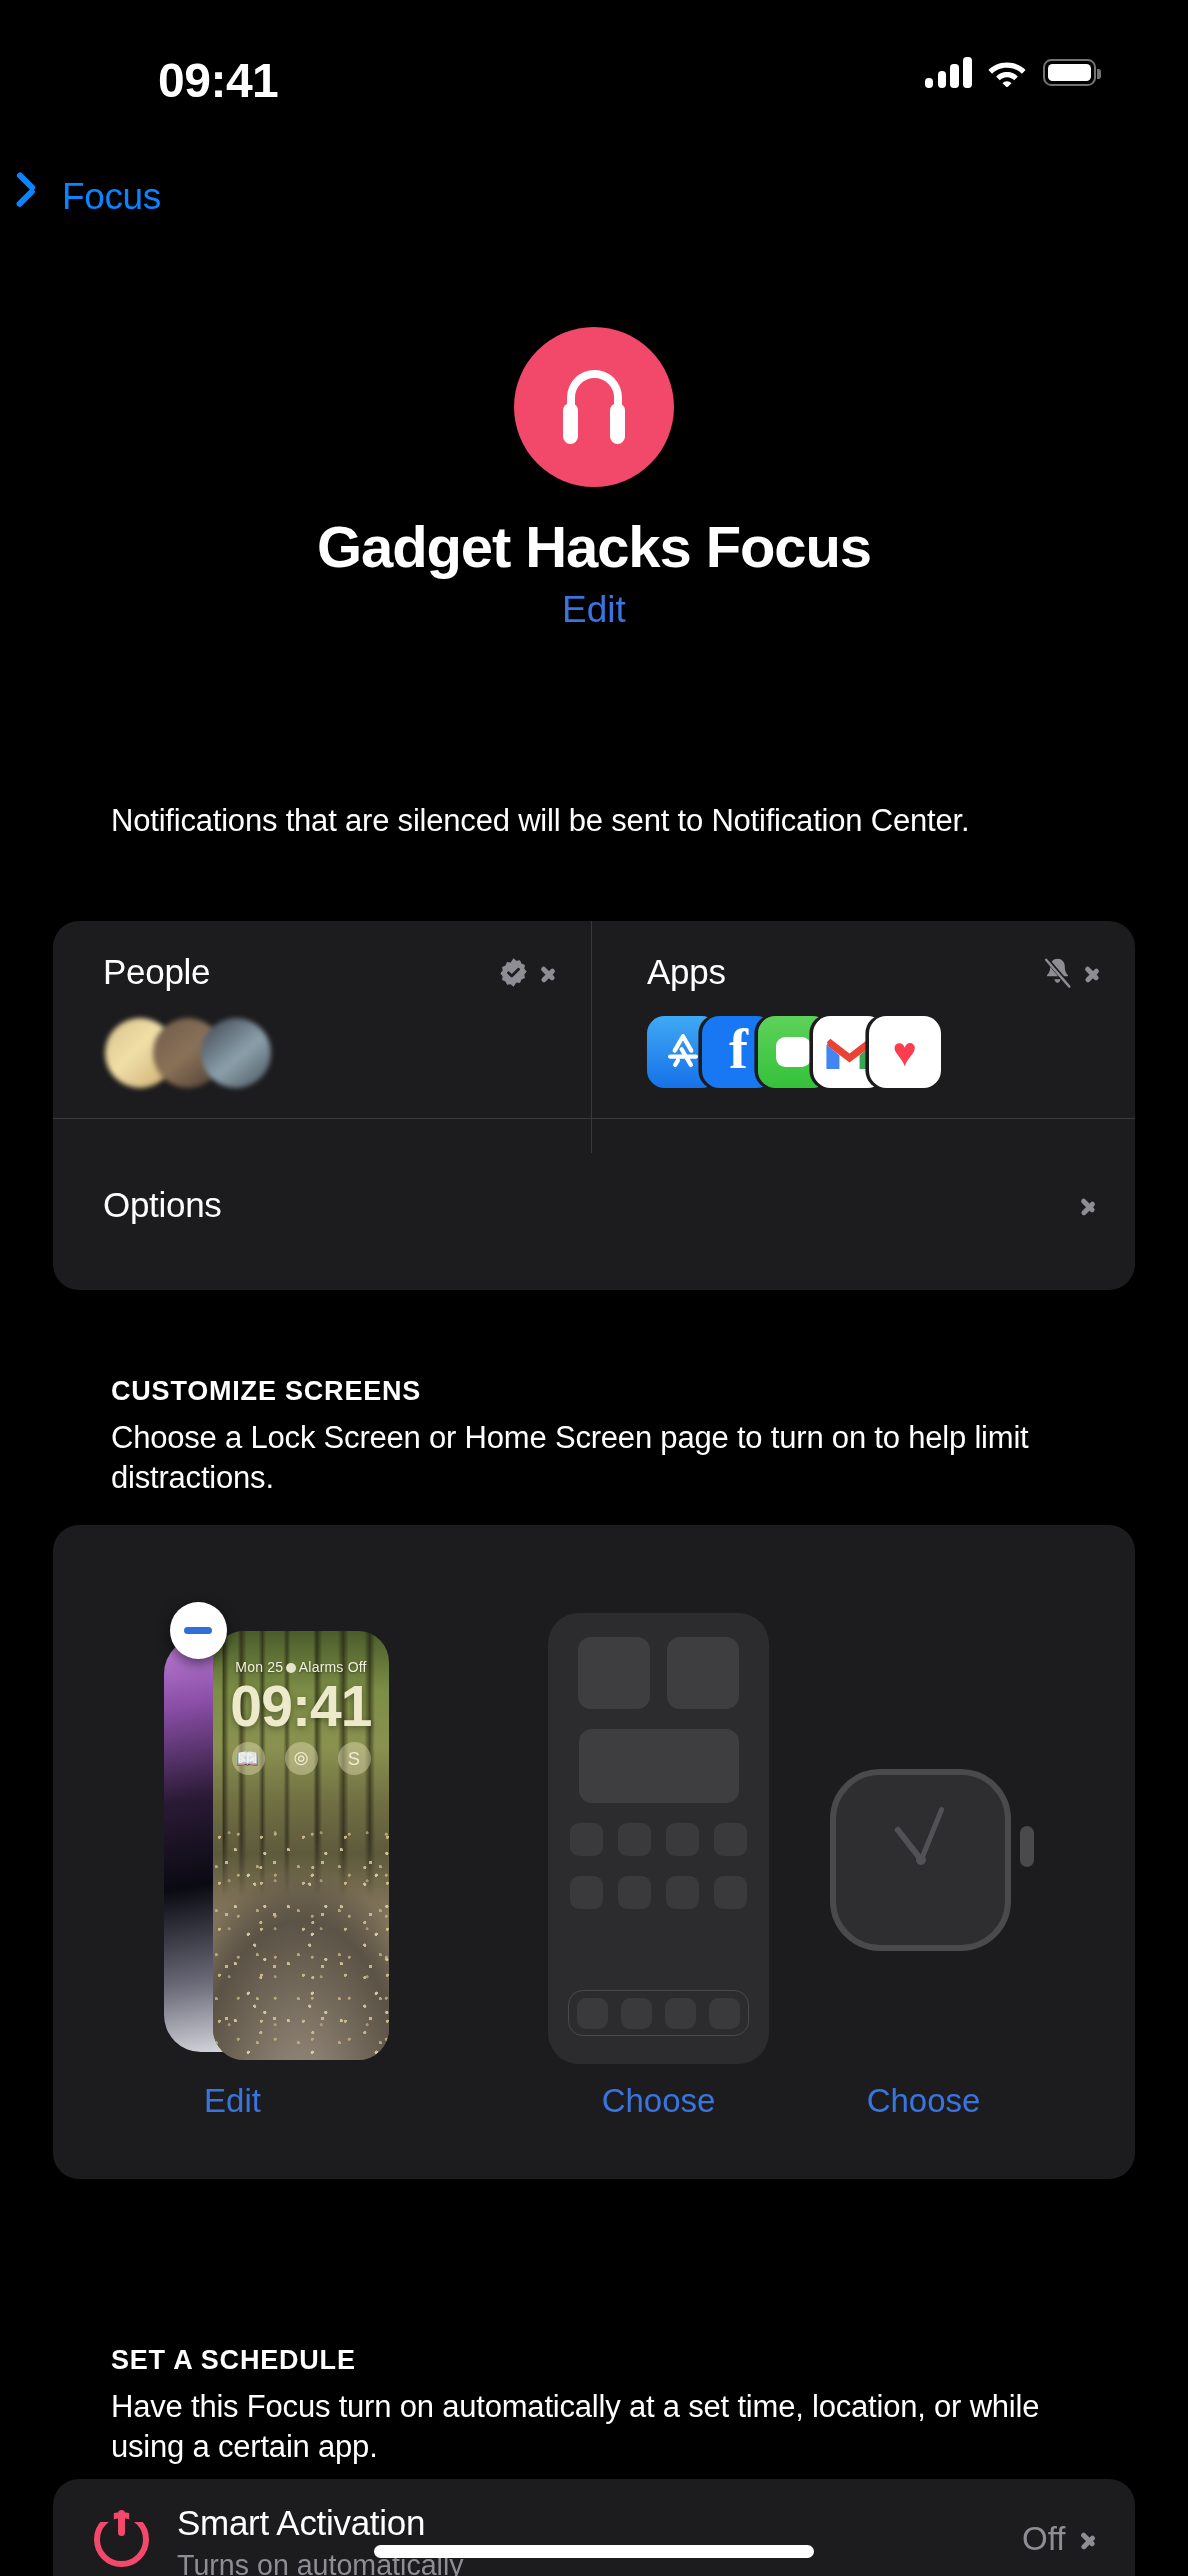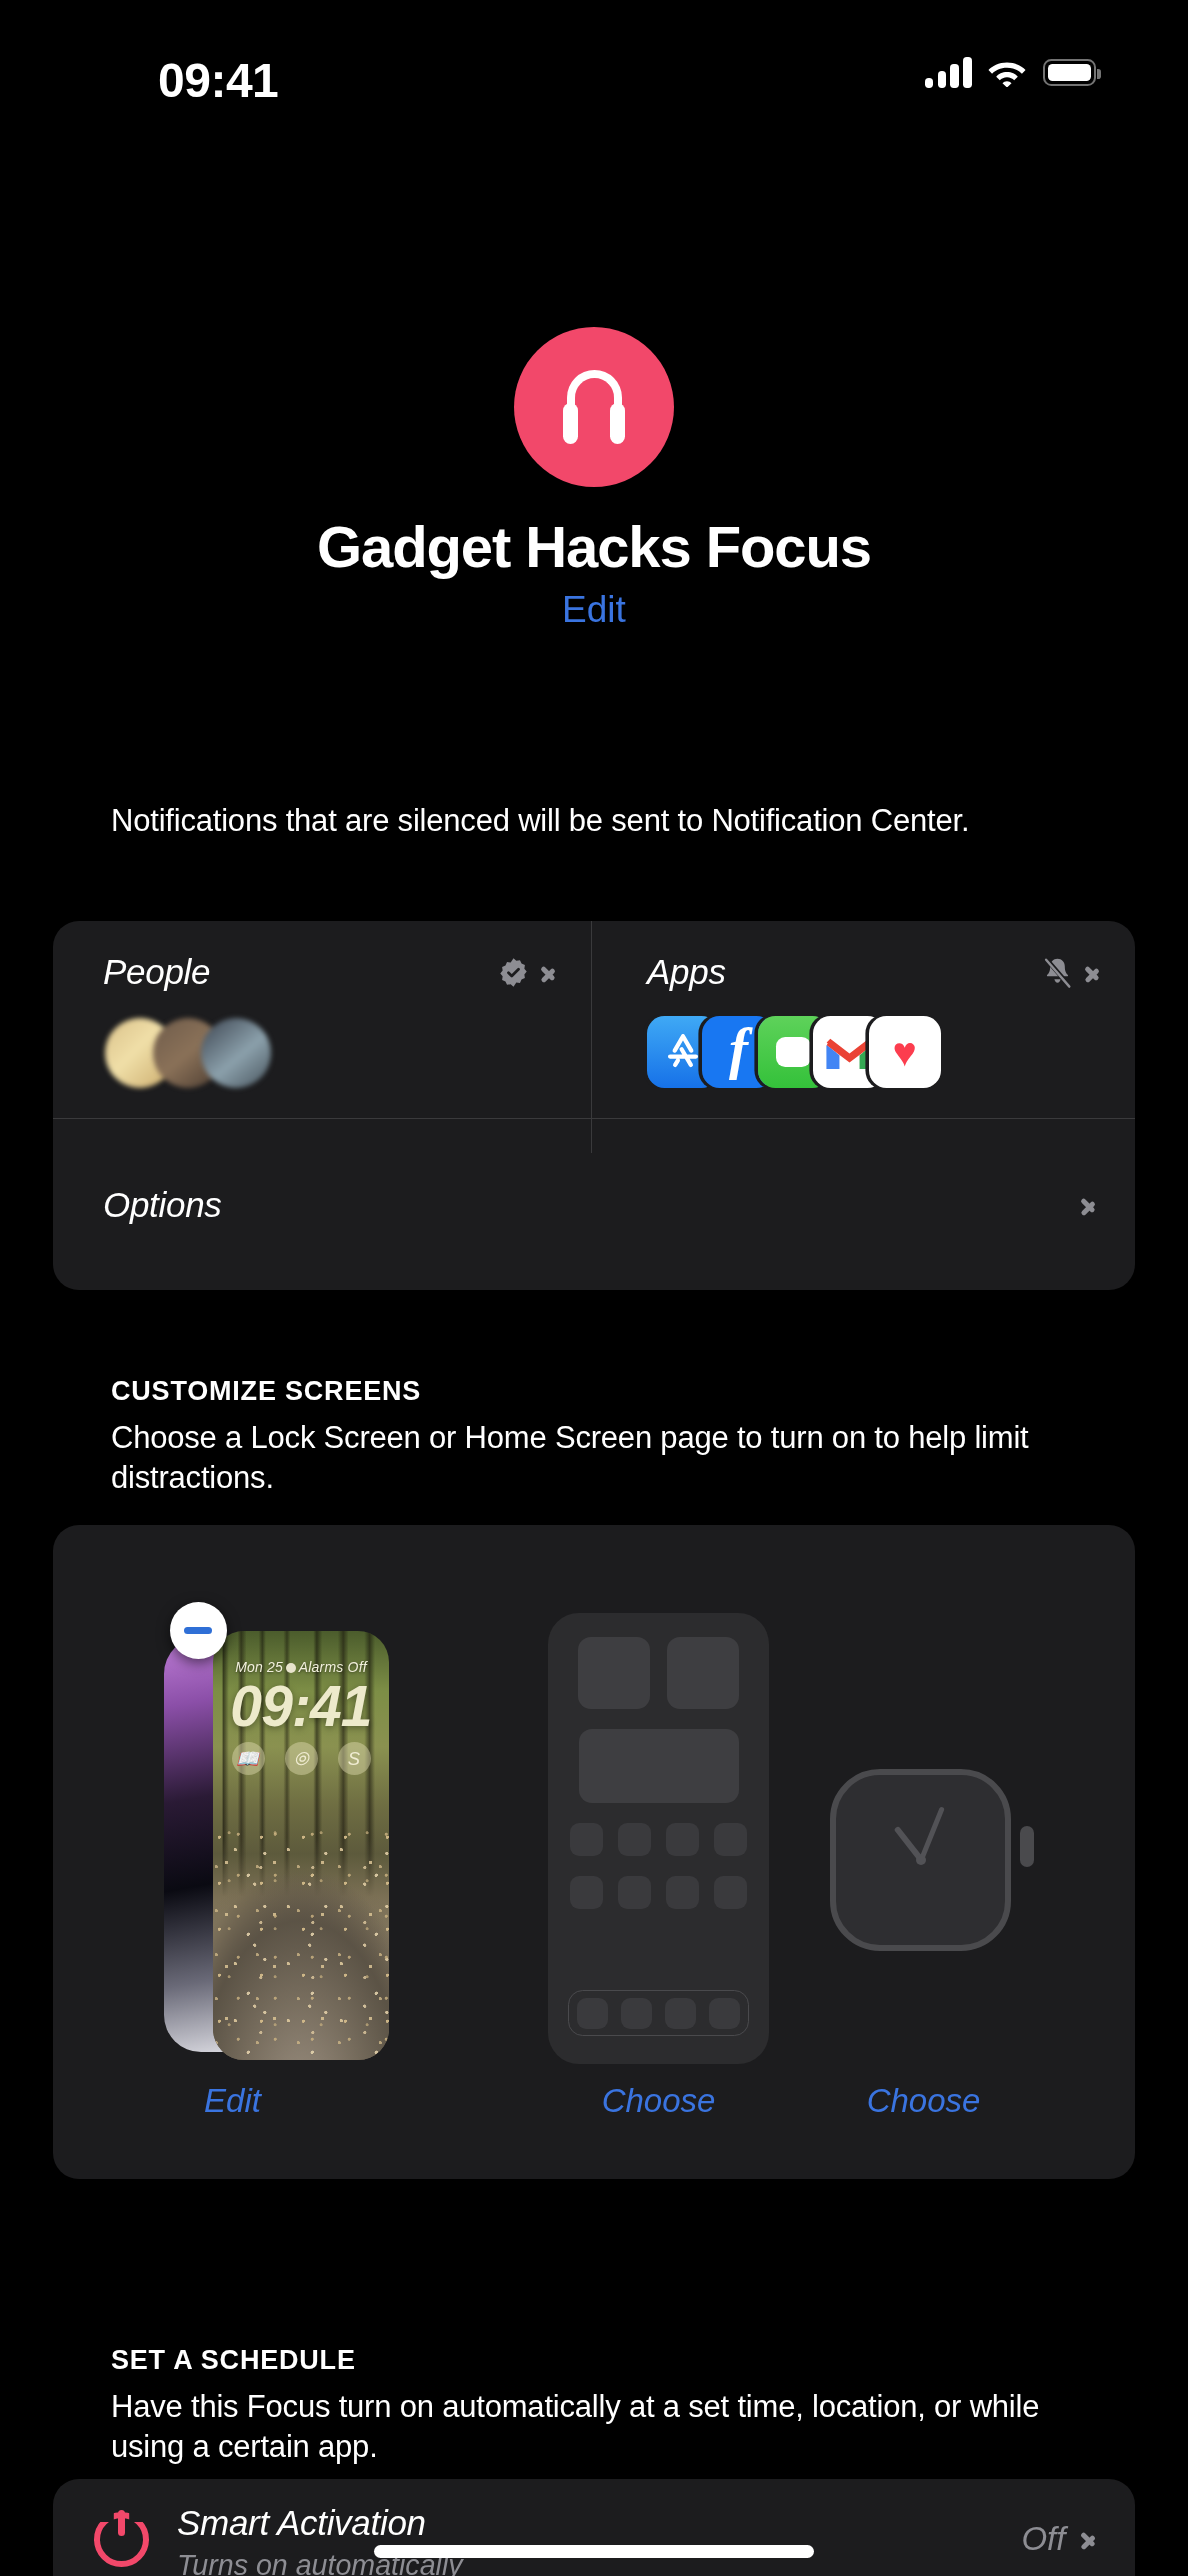--- a/index.html
+++ b/index.html
@@ -54,21 +54,21 @@
   .hp-cup.l { left:9.2px; } .hp-cup.r { right:9.2px; }
   .focus-title { margin-top:26px; font-size:58px; font-weight:700; color:#fff; letter-spacing:-1.1px; }
   .focus-edit { margin-top:9.2px; font-size:37px; color:#3a74e0; cursor:pointer; }
 
   
   .sec-head { position:absolute; left:111px; width:1004px; }
   .sec-title { font-size:27px; font-weight:600; color:#fff; letter-spacing:0.8px; }
   .sec-sub { margin-top:11px; font-size:31px; line-height:1.29; color:#ffffff; letter-spacing:-0.2px; }
 
   
-  .card { position:absolute; left:53px; width:1082px; background:#1c1c1e; border-radius:26px;font-style:italic; }
+  .card { position:absolute; left:53px; width:1082px; background:#1c1c1e; border-radius:26px; }
 
   
   .notif-card { top:921px; height:369px; }
   .notif-top { display:flex; height:232px; }
   .notif-col { flex:1; position:relative; padding:31px 37px 0 50px; }
   .notif-col + .notif-col { border-left:0.9px solid #3a3a3c; padding-left:55px; }
   .nc-title { font-size:35px; color:#fff; letter-spacing:-0.3px; }
   .nc-head { display:flex; align-items:center; justify-content:space-between; }
   .nc-right { display:flex; align-items:center; gap:13px; }
   .chev-r { width:12px; height:24px; position:relative; flex:none; }
@@ -228,20 +228,26 @@
         <path d="M21.5 5C12.7 5 5.2 8.9 1.4 13.1l3.9 3.9C8.4 13.6 14.5 10.6 21.5 10.6s13.1 3 16.2 6.4l3.9-3.9C37.8 8.9 30.3 5 21.5 5z" fill="#fff"></path>
         <path d="M21.5 15.3c-5 0-9.4 2.3-11.7 5l3.9 3.9c1.7-2 4.6-3.4 7.8-3.4s6.1 1.4 7.8 3.4l3.9-3.9c-2.3-2.7-6.7-5-11.7-5z" fill="#fff"></path>
         <path d="M21.5 25.2c-2 0-3.8 1-4.9 2.2l4.9 4.6 4.9-4.6c-1.1-1.2-2.9-2.2-4.9-2.2z" fill="#fff"></path>
       </svg>
       <div class="batt">
           <div class="batt-fill"></div>
         </div>
     </div>
   </div>
 
+  <div class="navbar">
+    <div class="back">
+      <span class="chev-l"></span>
+      <span class="back-label">Focus</span>
+    </div>
+  </div>
 
   <div class="header">
     <div class="focus-badge" style="background:#f2486a">
       <div class="hp">
         <div class="hp-band"></div>
           <div class="hp-cup l"></div>
           <div class="hp-cup r"></div>
       </div>
     </div>
     <div class="focus-title">Gadget Hacks Focus</div>

